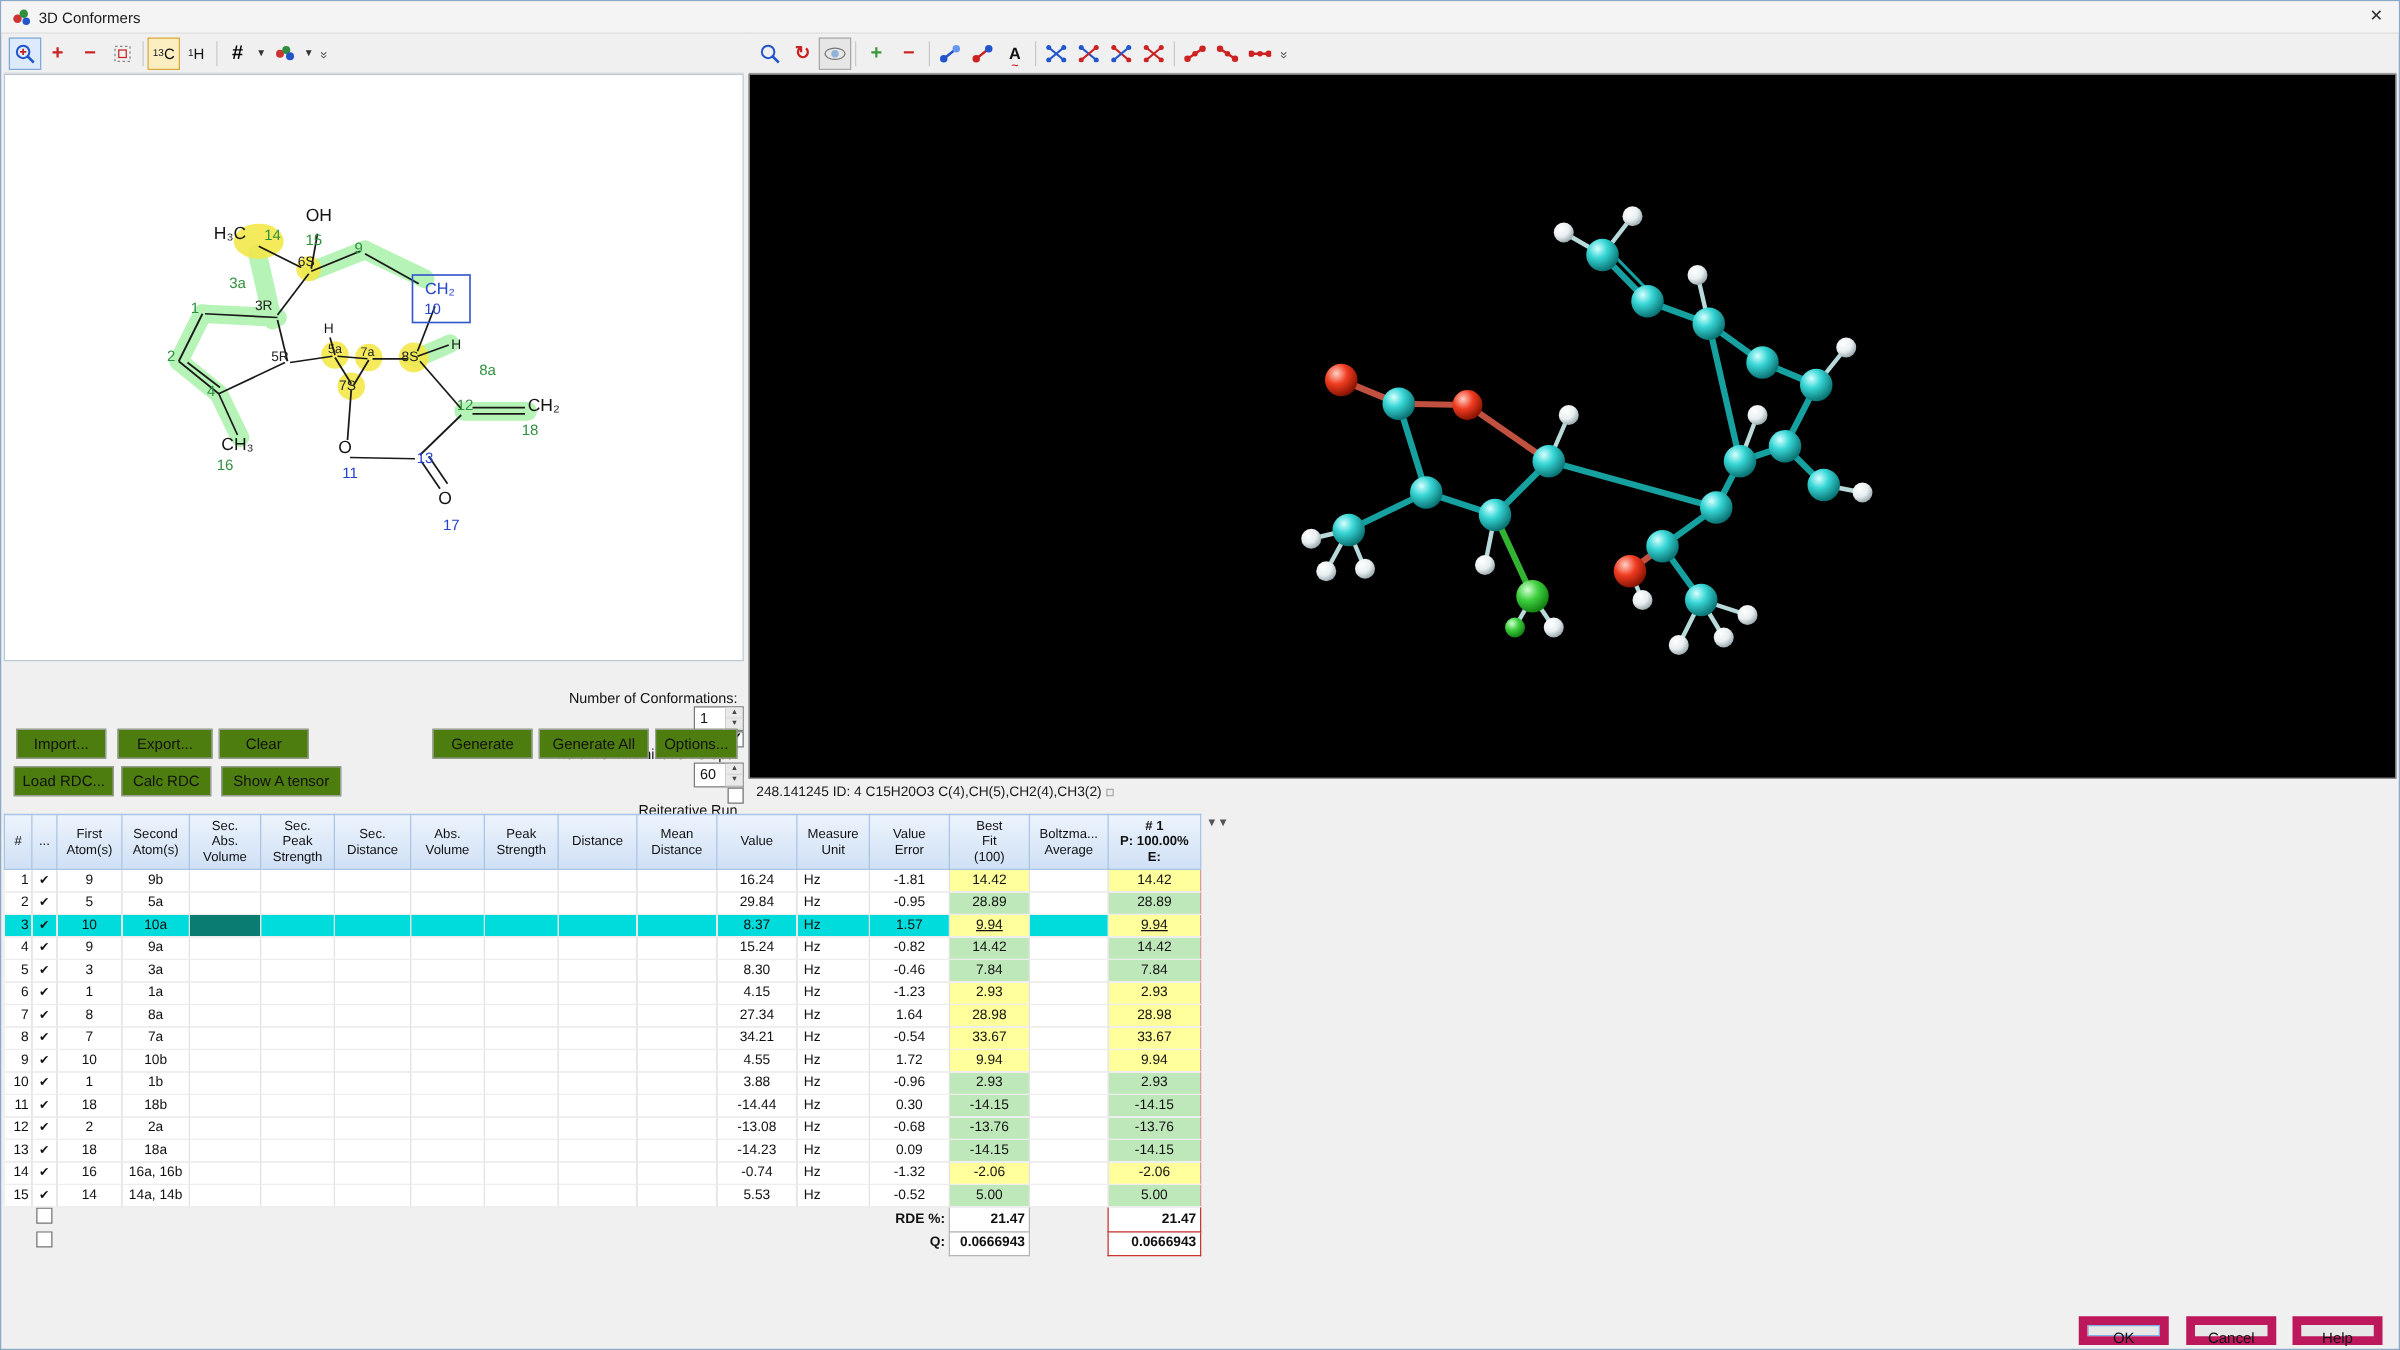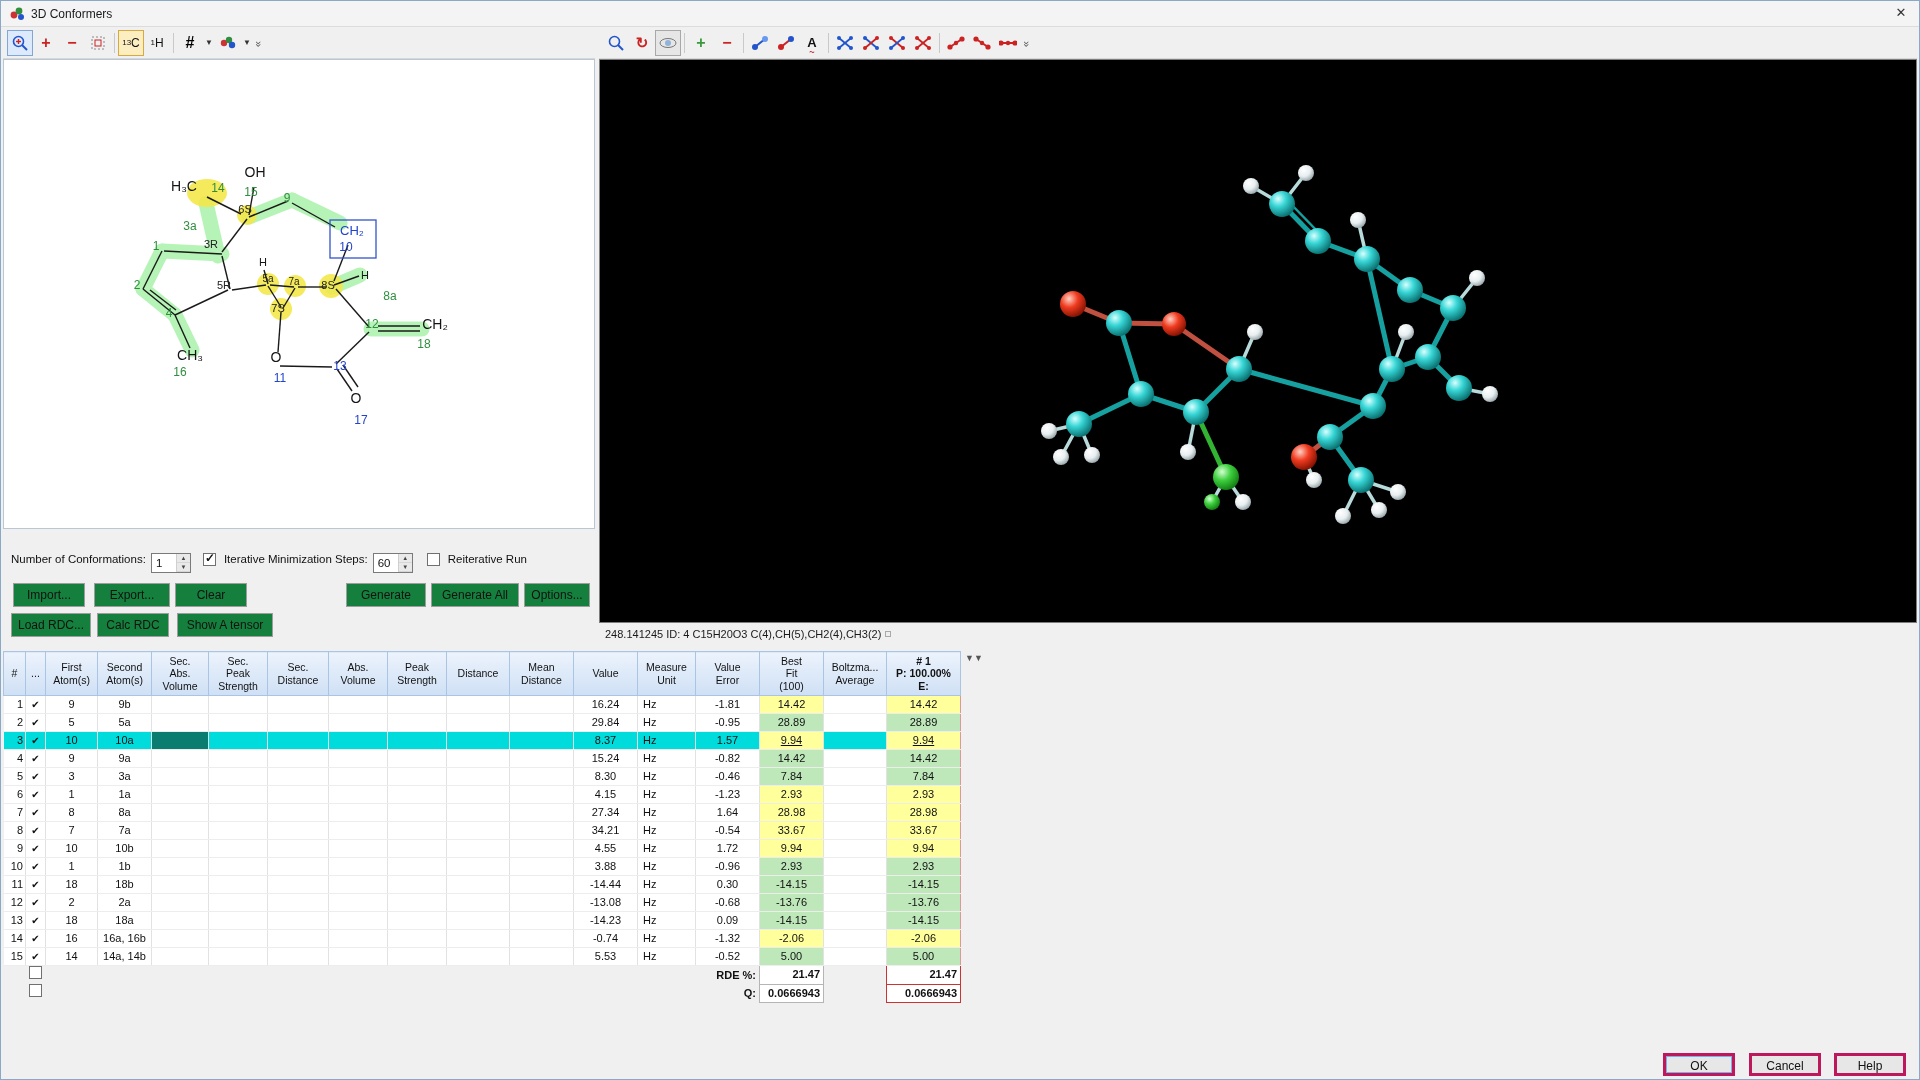--- a/index.html
+++ b/index.html
@@ -32,32 +32,32 @@
   .a-label-wrap .red-wave { position:absolute; left:0; right:0; bottom:-7px; color:#cc2222; font-size:9px; font-weight:bold; text-align:center; }
 
   
   .canvas-2d { position:absolute; top:58px; left:2px; width:592px; height:470px; background:#ffffff; border:1px solid #b9c6d4; }
   .status-left { position:absolute; top:528px; left:2px; width:592px; height:22px; background:#fafafa; border-bottom:1px solid #e0e0e0; font-size:11px; color:#1a1a1a; display:flex; align-items:center; padding:0 6px; }
   .status-left .txt { flex:1; white-space:pre; }
   .nav-group { display:flex; gap:3px; margin-right:4px; }
   .nav-btn { color:#1e8449; font-size:9px; font-weight:bold; padding:1px 3px; letter-spacing:-1px; }
   .mini-box { width:6px; height:6px; border:1px solid #aaa; background:#eee; margin-left:4px; }
 
-  .controls-row { position:absolute; top:552px; left:2px; width:592px; height:26px; display:flex; align-items:flex-start; font-size:11.5px; color:#111; }
+  .controls-row { position:absolute; top:552px; left:2px; width:592px; height:26px; display:flex; align-items:flex-end; font-size:11.5px; color:#111;flex-direction:column; }
   .controls-row .lbl { margin:0 5px 0 8px; }
   .spin { display:inline-flex; border:1px solid #7a7a7a; background:#fff; height:20px; }
   .spin .val { width:24px; font-size:11.5px; padding:3px 3px 0 4px; }
   .spin .arrows { width:14px; border-left:1px solid #cfcfcf; display:flex; flex-direction:column; }
   .spin .arrows div { flex:1; font-size:6px; line-height:8px; text-align:center; background:#e9e9e9; color:#444; border-bottom:1px solid #d6d6d6; }
   .cbx { width:13px; height:13px; border:1px solid #707070; background:#fff; display:inline-block; position:relative; flex:none; }
   .cbx.checked::after { content:"✓"; position:absolute; top:-3px; left:1px; font-size:12px; font-weight:bold; color:#111; }
 
   .btnrow1 { position:absolute; top:582px; left:2px; width:592px; }
   .btnrow2 { position:absolute; top:612px; left:2px; width:592px; }
-  .btn { position:absolute; height:24px; font-size:12px; color:#111; background:#15803d; border:1px solid #9d9d9d; text-align:center; line-height:22px; }
+  .btn { position:absolute; height:24px; font-size:12px; color:#111; background:#4d7c0f; border:1px solid #9d9d9d; text-align:center; line-height:22px; }
   .btn-default { border:1px solid #2a65b5; box-shadow: inset 0 0 0 1px #7eb0e8; }
 
   
   .viewer-3d { position:absolute; top:58px; left:598px; width:1318px; height:564px; background:#000; border:1px solid #7d7d7d; }
   .status-right { position:absolute; top:622px; left:598px; width:1318px; height:22px; font-size:11px; color:#1a1a1a; display:flex; align-items:center; padding:0 6px; background:#f0f0f0; }
 
   
   .table-wrap { position:absolute; top:650px; left:2px; }
   table { border-collapse:collapse; table-layout:fixed; font-size:11px; color:#111; }
   th { background:linear-gradient(#ecf3fc,#cfe0f5); border:1px solid #a9c4e4; font-weight:normal; white-space:pre-line; text-align:center; vertical-align:middle; padding:1px 1px; line-height:1.2; height:44px; font-size:10.5px; }
@@ -76,21 +76,21 @@
   tr.sel-row td.c-yellow { background:#ffff9c; }
   tr.sel-row td.dark-cell { background:#0b7d70; }
   tr.foot-row td { border:none; background:transparent; }
   tr.foot-row td.flab { font-weight:bold; text-align:right; }
   tr.foot-row td.fval { background:#fff; border:1px solid #b5b5b5; font-weight:bold; text-align:right; }
   tr.foot-row td.fp1  { background:#fff; border:1px solid #cc3333; font-weight:bold; text-align:right; }
   .col-chooser { position:absolute; left:962px; top:2px; font-size:9px; color:#555; }
 
   
   .dialog-btns { position:absolute; top:1052px; left:0; right:0; height:26px; }
-  .dlg { position:absolute; width:72px; height:23px; font-size:12px; text-align:center; line-height:21px; background:#e7e7e7; border:3px solid #be185d; color:#111; }
+  .dlg { position:absolute; width:72px; height:23px; font-size:12px; text-align:center; line-height:21px; background:#e7e7e7; border:7px solid #be185d; color:#111; }
 
   svg text { font-family:"Liberation Sans", sans-serif; }
 </style>
 </head>
 <body>
 
 <div class="window">
 
   <div class="titlebar">
     <span class="title-icon">

